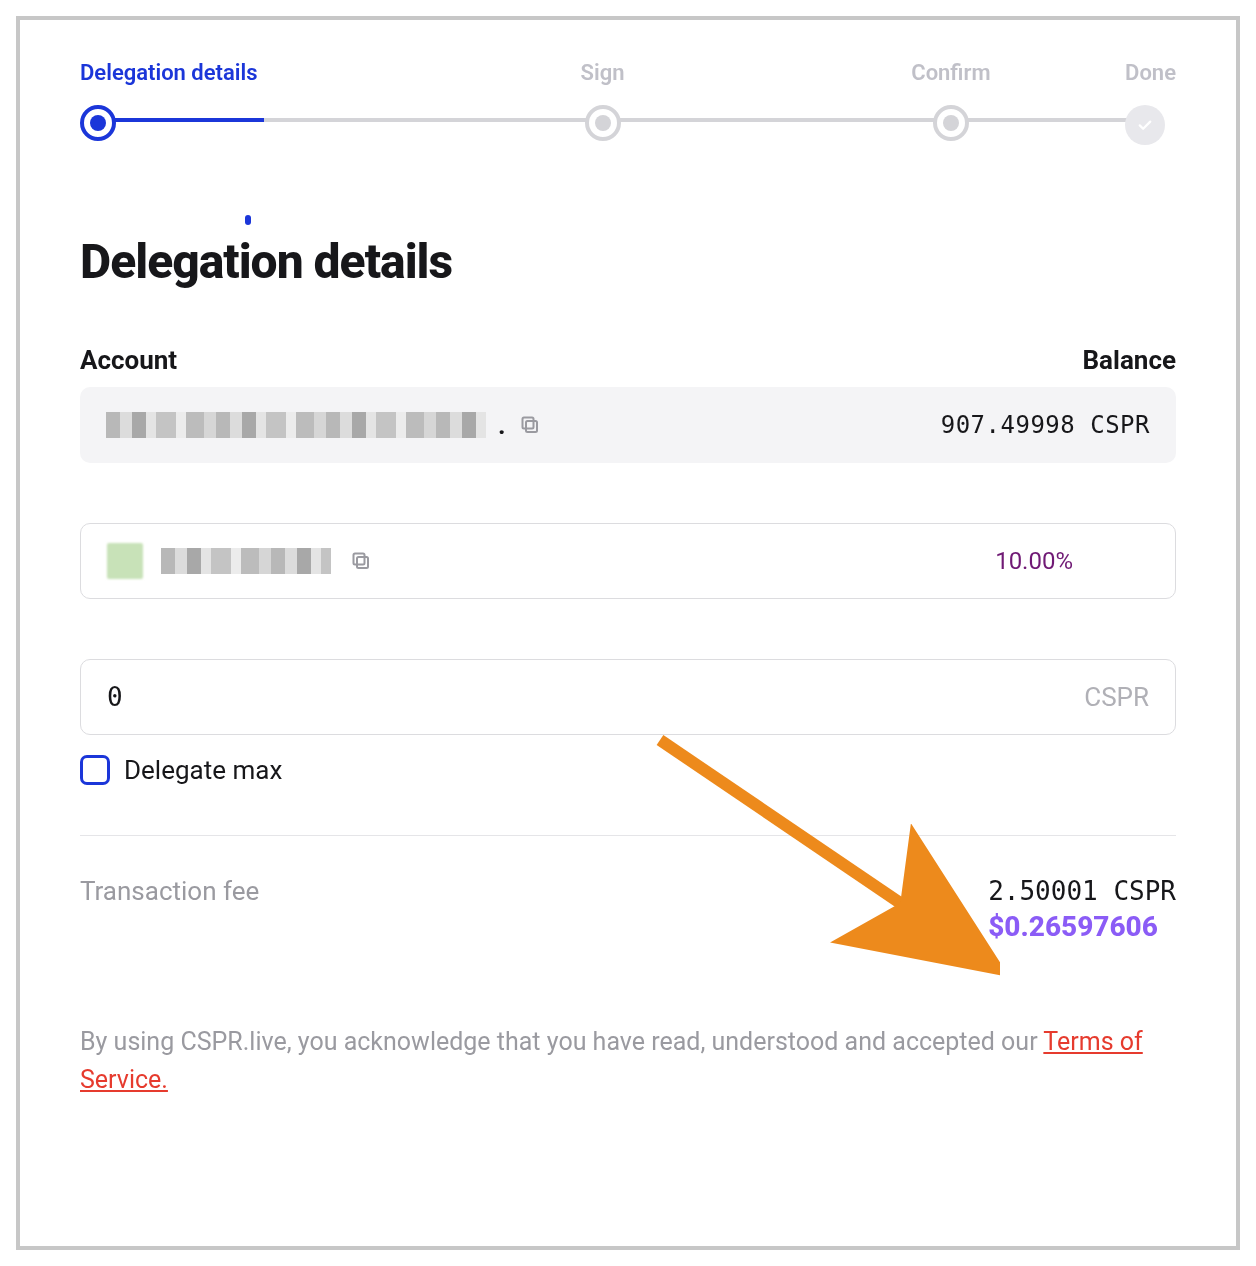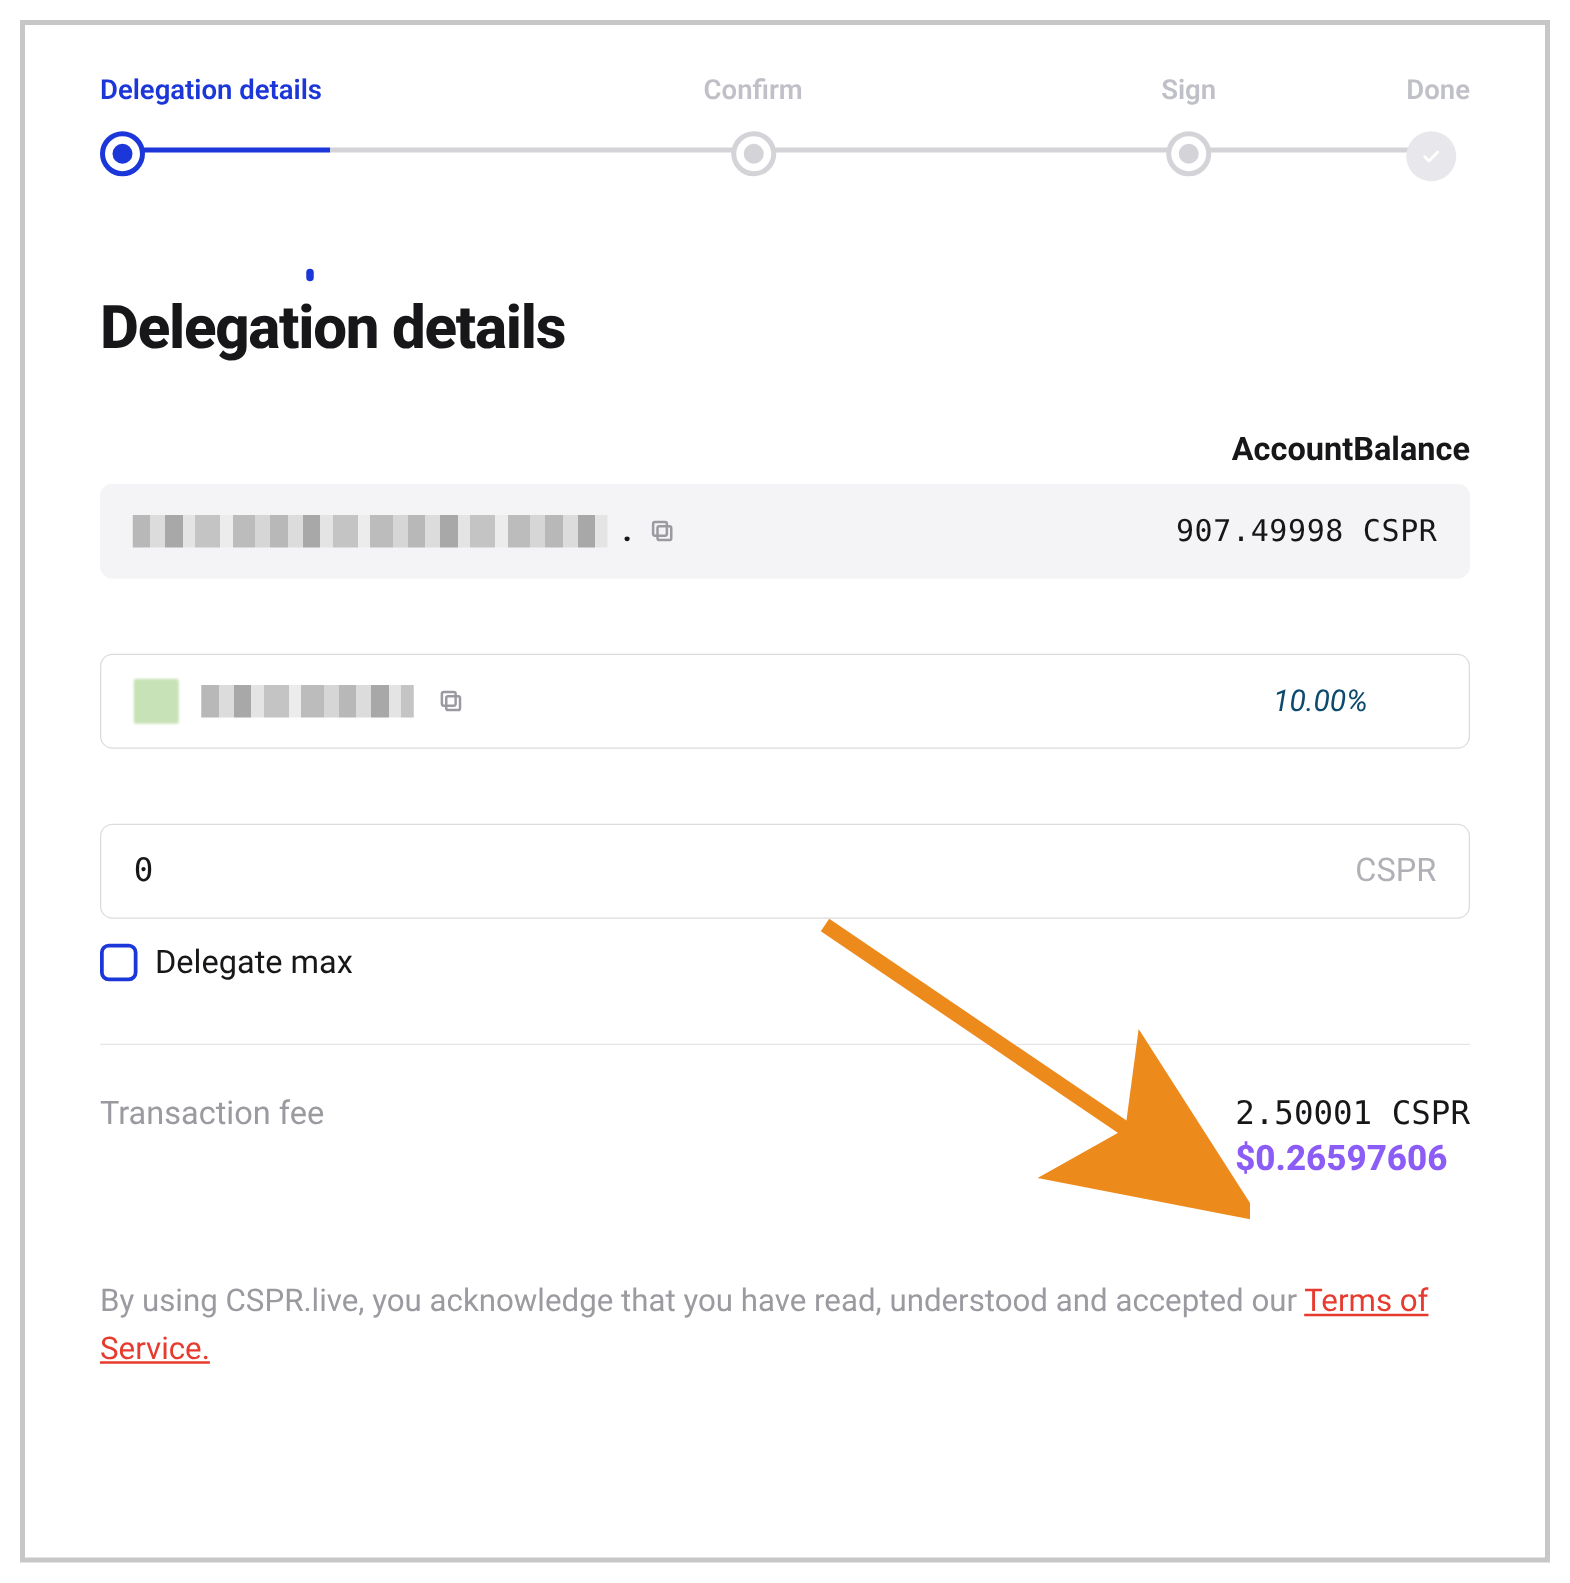--- a/index.html
+++ b/index.html
@@ -44,21 +44,21 @@
     z-index: 1;
   }
   .line1 { left: 34px; width: 150px; background: #1b36d9; }
   .line2 { left: 184px; width: 870px; background: #d4d4d8; }
 
   
   .accent-dot { width: 6px; height: 10px; background: #1b36d9; border-radius: 3px; margin-left: 165px; margin-bottom: 8px; }
 
   .page-title { font-size: 48px; font-weight: 800; color: #17171a; letter-spacing: -1px; margin-bottom: 55px; }
 
-  .row-labels { display: flex; justify-content: flex-end; font-size: 26px; font-weight: 700; color: #17171a; margin-bottom: 12px; }
+  .row-labels { display: flex; justify-content: space-between; font-size: 26px; font-weight: 700; color: #17171a; margin-bottom: 12px; }
 
   .account-box {
     background: #f4f4f6;
     border-radius: 10px;
     padding: 20px 26px;
     display: flex;
     align-items: center;
     justify-content: space-between;
     margin-bottom: 60px;
     height: 76px;
@@ -83,21 +83,21 @@
     border-radius: 10px;
     padding: 16px 26px;
     display: flex;
     align-items: center;
     margin-bottom: 60px;
     height: 76px;
     gap: 18px;
   }
   .val-avatar { width: 36px; height: 36px; background: #c8e2b8; filter: blur(1px); border-radius: 2px; }
   .px-val { width: 170px; height: 26px; }
-  .val-fee { margin-left: auto; margin-right: 55px; font-size: 24px; color: #0c4a6e; font-style: italic; }
+  .val-fee { margin-left: auto; margin-right: 76px; font-size: 24px; color: #701a75; }
   .val-stake { display: flex; gap: 10px; align-items: baseline; }
 
   .amount-box {
     border: 1.5px solid #dcdcdf;
     border-radius: 10px;
     padding: 0 26px;
     display: flex;
     align-items: center;
     justify-content: space-between;
     height: 76px;
@@ -138,27 +138,27 @@
     <div class="step-line line1"></div>
     <div class="step-line line2"></div>
 
     <div class="step">
       <span class="step-label active">Delegation details</span>
       <div class="step-dot active">
           <div class="step-dot-inner"></div>
         </div>
     </div>
     <div class="step center">
-      <span class="step-label">Confirm</span>
+      <span class="step-label">Sign</span>
       <div class="step-dot">
           <div class="step-dot-inner"></div>
         </div>
     </div>
     <div class="step center">
-      <span class="step-label">Sign</span>
+      <span class="step-label">Confirm</span>
       <div class="step-dot">
           <div class="step-dot-inner"></div>
         </div>
     </div>
     <div class="step" style="align-items:flex-start">
       <span class="step-label">Done</span>
       <div class="step-dot done">
         <svg viewBox="0 0 24 24" fill="none">
             <path d="M5 12.5l4.5 4.5L19 7.5" stroke="#ffffff" stroke-width="3" stroke-linecap="round" stroke-linejoin="round"></path>
           </svg>

